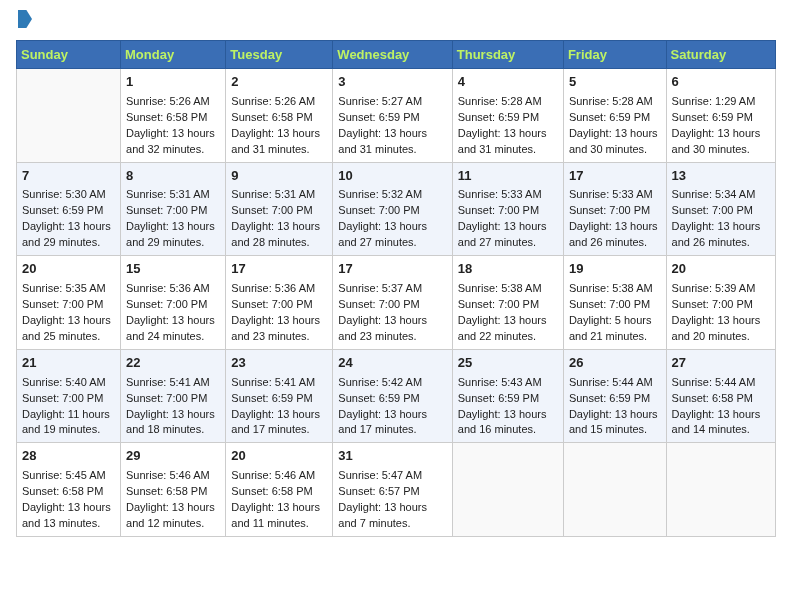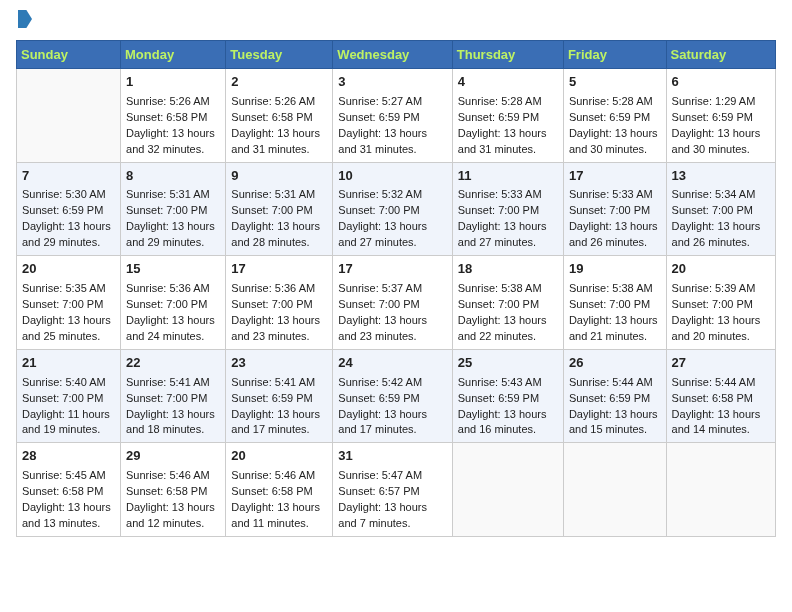--- a/index.html
+++ b/index.html
@@ -236,21 +236,21 @@
         <td>
           <span class="day-num">18</span>
           <div>Sunrise: 5:38 AM</div>
           <div>Sunset: 7:00 PM</div>
           <div>Daylight: 13 hours and 22 minutes.</div>
         </td>
         <td>
           <span class="day-num">19</span>
           <div>Sunrise: 5:38 AM</div>
           <div>Sunset: 7:00 PM</div>
-          <div>Daylight: 13 hours and 21 minutes.</div>
+          <div>Daylight: 5 hours and 21 minutes.</div>
         </td>
         <td>
           <span class="day-num">20</span>
           <div>Sunrise: 5:39 AM</div>
           <div>Sunset: 7:00 PM</div>
           <div>Daylight: 13 hours and 20 minutes.</div>
         </td>
       </tr>
       <tr class="week-row">
         <td>

